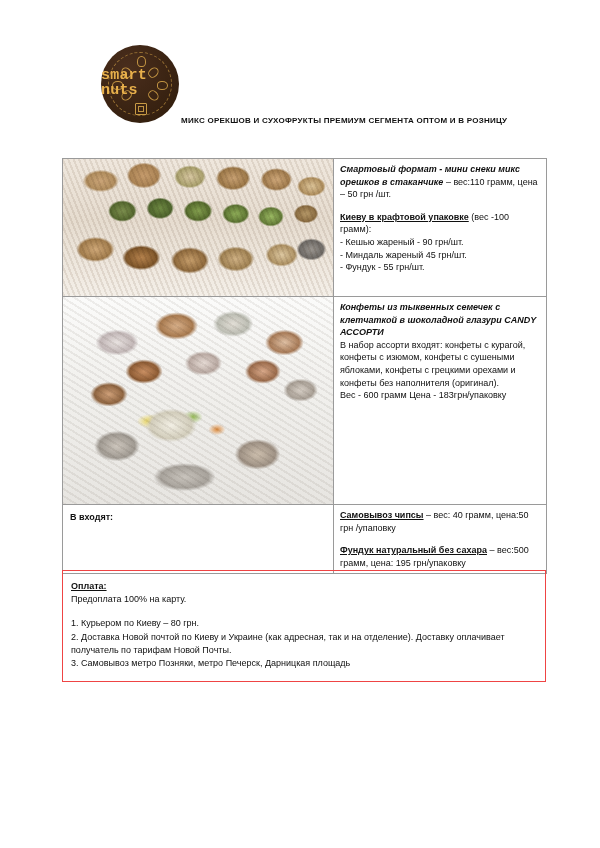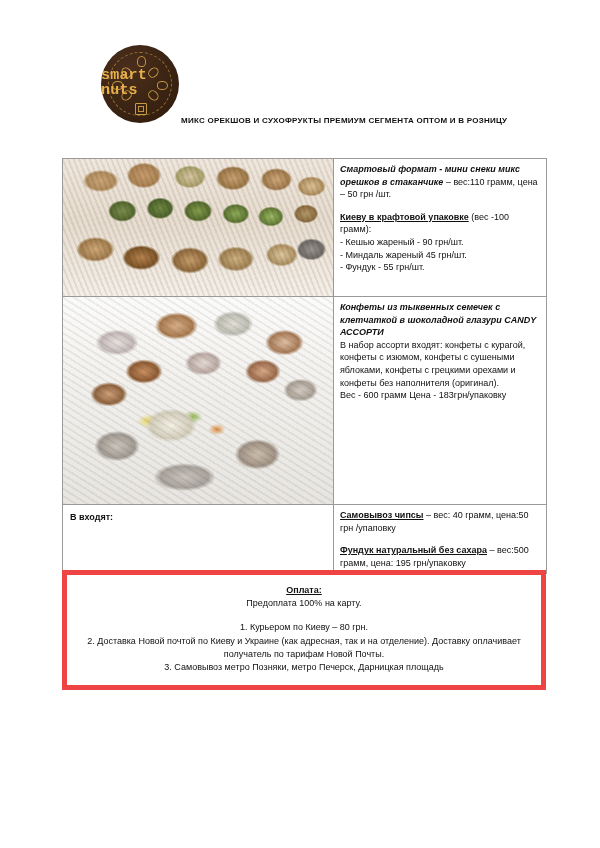--- a/index.html
+++ b/index.html
@@ -218,24 +218,23 @@
       repeating-linear-gradient(32deg, rgba(120,110,100,0.10) 0 2px, rgba(255,255,255,0.08) 2px 6px);
     mix-blend-mode: multiply;
   }
 
   
   .info-box {
     position: absolute;
     left: 62px;
     top: 570px;
     width: 484px;
-    border: 5px solid #ef4444;
+    border: 1px solid #ef4444;
     box-sizing: border-box;
     padding: 9px 8px 11px 8px;
-    text-align: center;
     font-size: 9px;
     line-height: 13.2px;
     color: #101010;
   }
   .info-box p { margin: 0; }
   .info-box .spacer { height: 11px; }
   .info-head {
     font-weight: bold;
     text-decoration: underline;
   }

